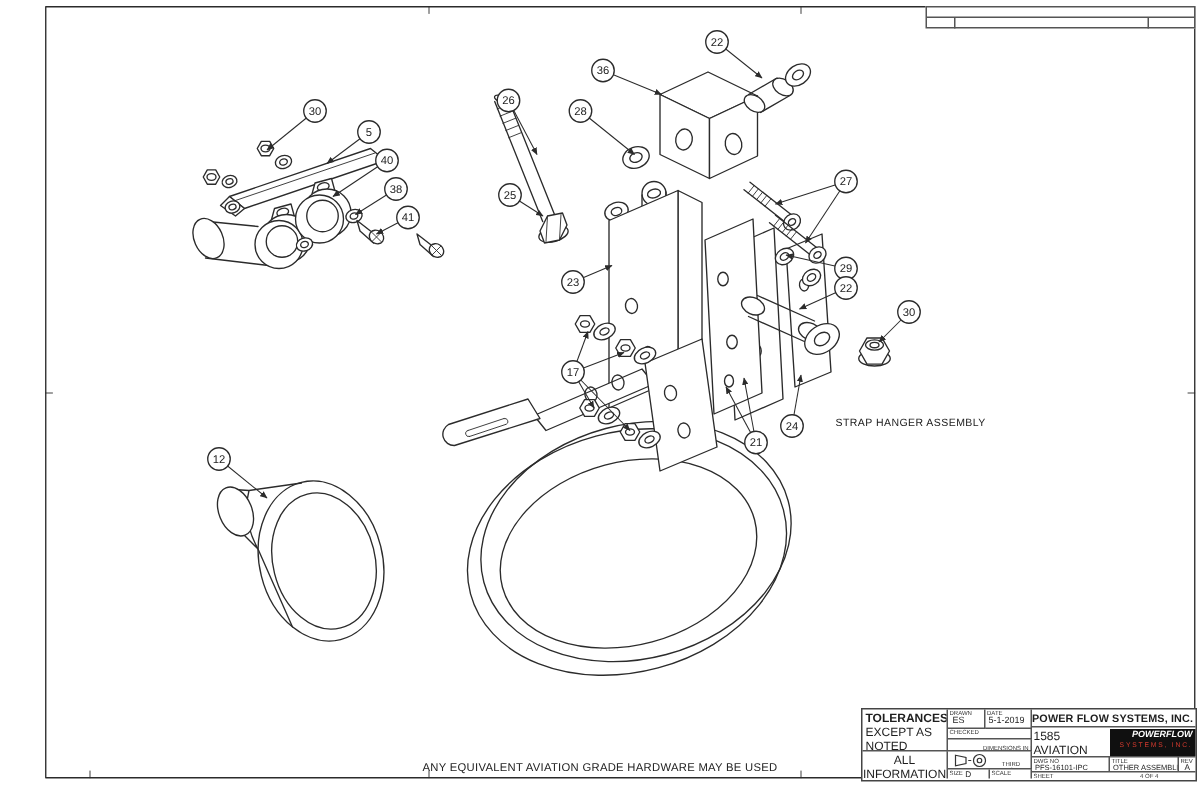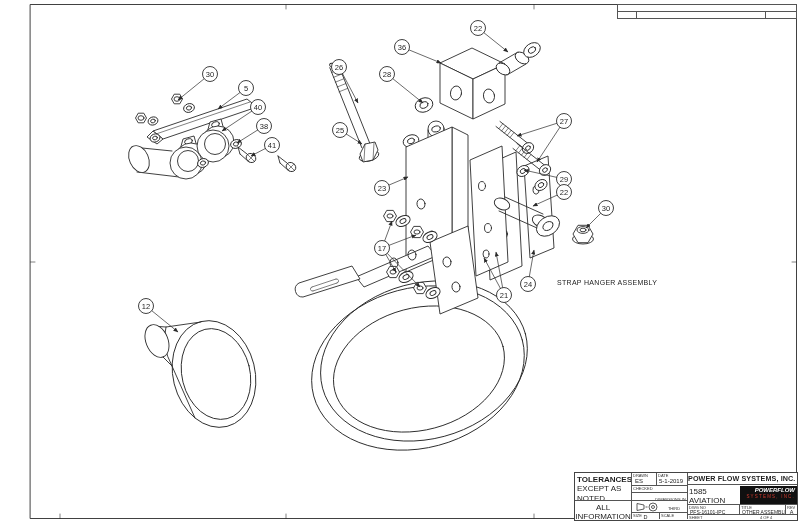--- a/index.html
+++ b/index.html
@@ -287,20 +287,21 @@
   </div>
   <div class="rev-cols">
     <div class="rc1"></div>
     <div class="rc2"></div>
     <div class="rc3"></div>
   </div>
 </div>
 
 <div class="ovl asm-label" style="left:557px;top:279px;">STRAP HANGER ASSEMBLY</div>
 
+<div class="ovl note" style="left:230px;top:507px;width:340px;">ANY EQUIVALENT AVIATION GRADE HARDWARE MAY BE USED</div>
 
 <div class="tb">
 
   <div class="tbc b-r b-b" style="left:0;top:0;width:57px;height:28px;padding:1px 2px;">
     <div class="scalewrap">
       <div style="font-weight:bold;">TOLERANCES</div>
       <div>EXCEPT AS NOTED</div>
 
     </div>
   </div>

